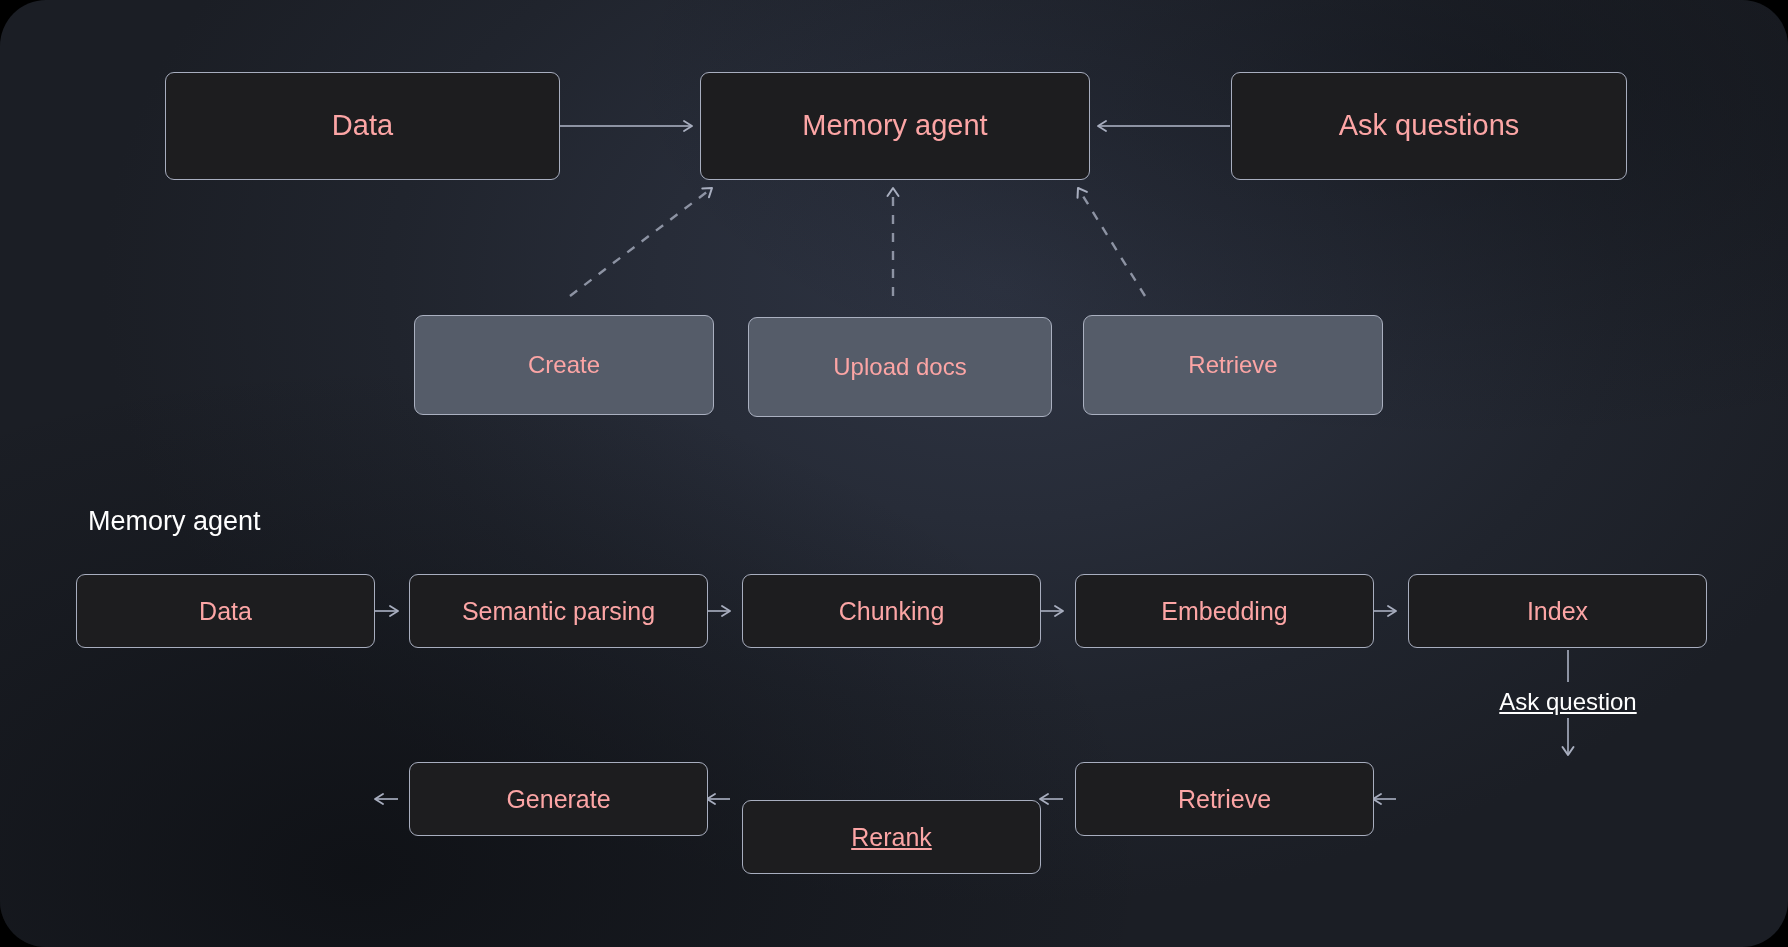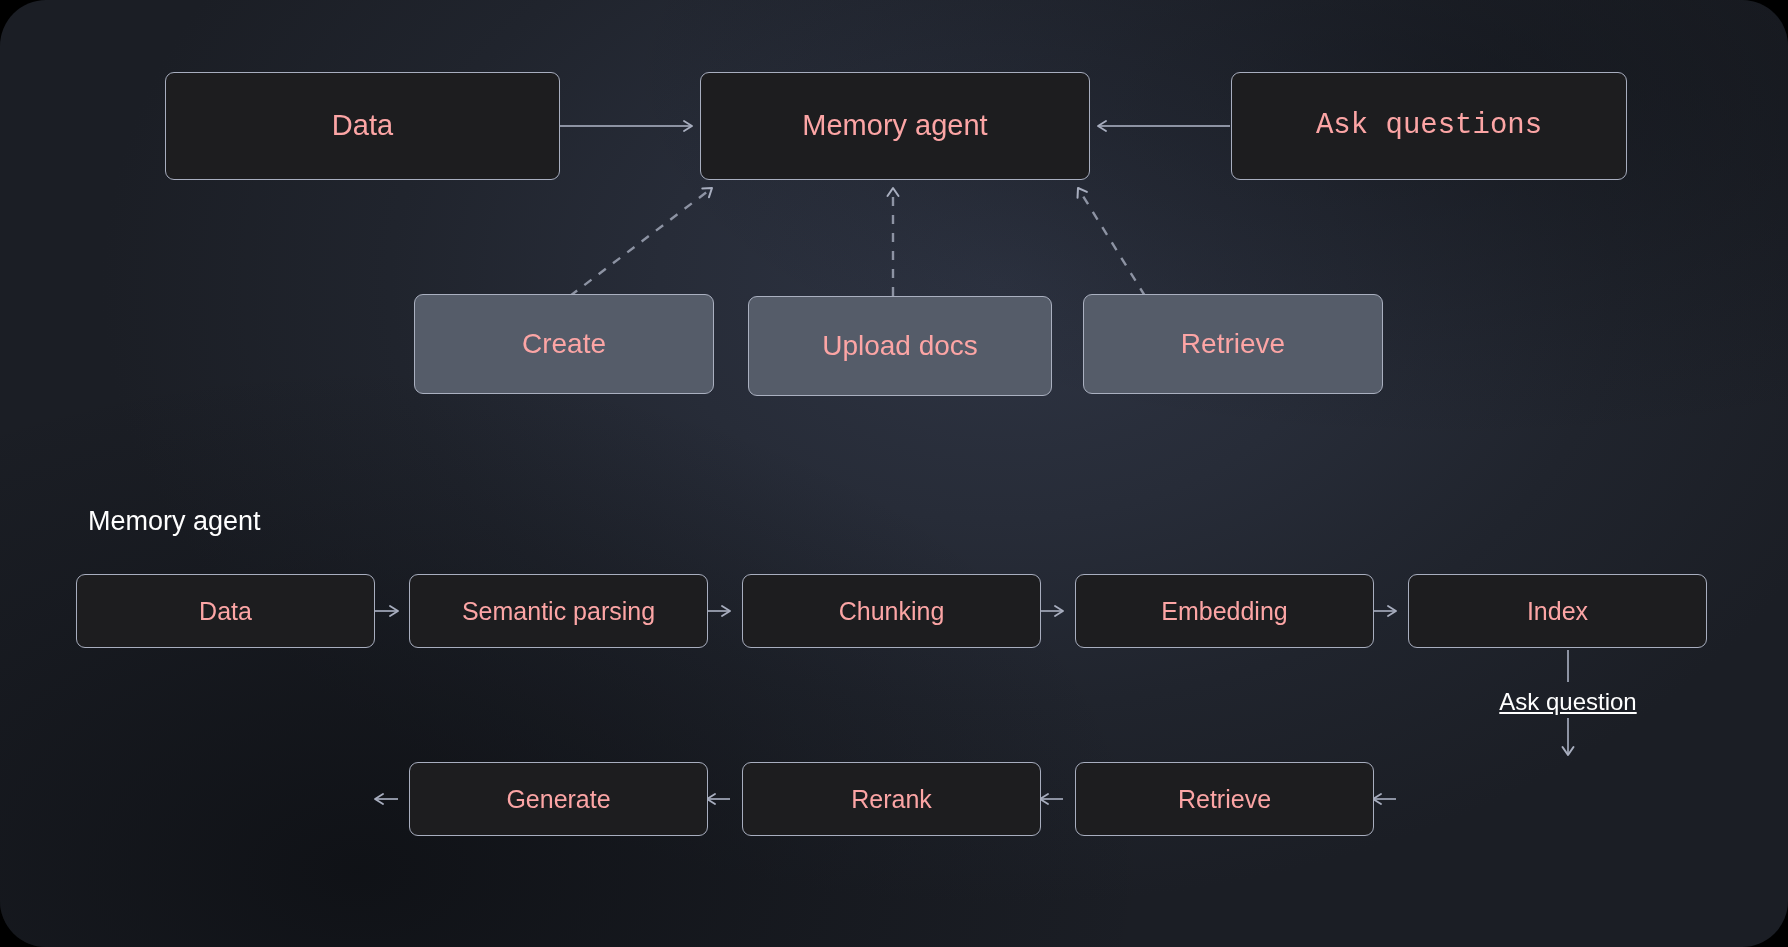--- a/index.html
+++ b/index.html
@@ -60,21 +60,21 @@
   .node.dark {
     background: #1d1d1f;
   }
 
   .node.light {
     background: #555c69;
     border-color: #aab0c0;
   }
 
   .node.top    { font-size: 29px; }
-  .node.mid    { font-size: 28px; }
+  .node.mid    { font-size: 24px; margin-top: 21px; }
   .node.pipe   { font-size: 25px; }
 
   .section-title {
     position: absolute;
     color: #ffffff;
     font-size: 27px;
     z-index: 3;
     white-space: nowrap;
   }
 
@@ -142,21 +142,21 @@
   </svg>
 
   <div class="node dark top" style="left:165px; top:72px; width:395px; height:108px;">
     <span>Data</span>
   </div>
 
   <div class="node dark top" style="left:700px; top:72px; width:390px; height:108px;">
     <span>Memory agent</span>
   </div>
 
-  <div class="node dark top" style="left:1231px; top:72px; width:396px; height:108px;font-family:Liberation Mono, monospace;">
+  <div class="node dark top" style="left:1231px; top:72px; width:396px; height:108px;">
     <span>Ask questions</span>
   </div>
 
   <div class="node light mid" style="left:414px; top:294px; width:300px; height:100px;">
     <span>Create</span>
   </div>
 
   <div class="node light mid" style="left:748px; top:296px; width:304px; height:100px;">
     <span>Upload docs</span>
   </div>
@@ -187,21 +187,21 @@
     <span>Index</span>
   </div>
 
   <div class="edge-label" style="left:1468px; top:688px; width:200px;text-decoration:underline;">Ask question</div>
 
 
   <div class="node dark pipe" style="left:409px; top:762px; width:299px; height:74px;">
     <span>Generate</span>
   </div>
 
-  <div class="node dark pipe" style="left:742px; top:762px; width:299px; height:74px;">
+  <div class="node dark pipe" style="left:742px; top:800px; width:299px; height:74px;text-decoration:underline;">
     <span>Rerank</span>
   </div>
 
   <div class="node dark pipe" style="left:1075px; top:762px; width:299px; height:74px;">
     <span>Retrieve</span>
   </div>
 
 
 </div>
 

